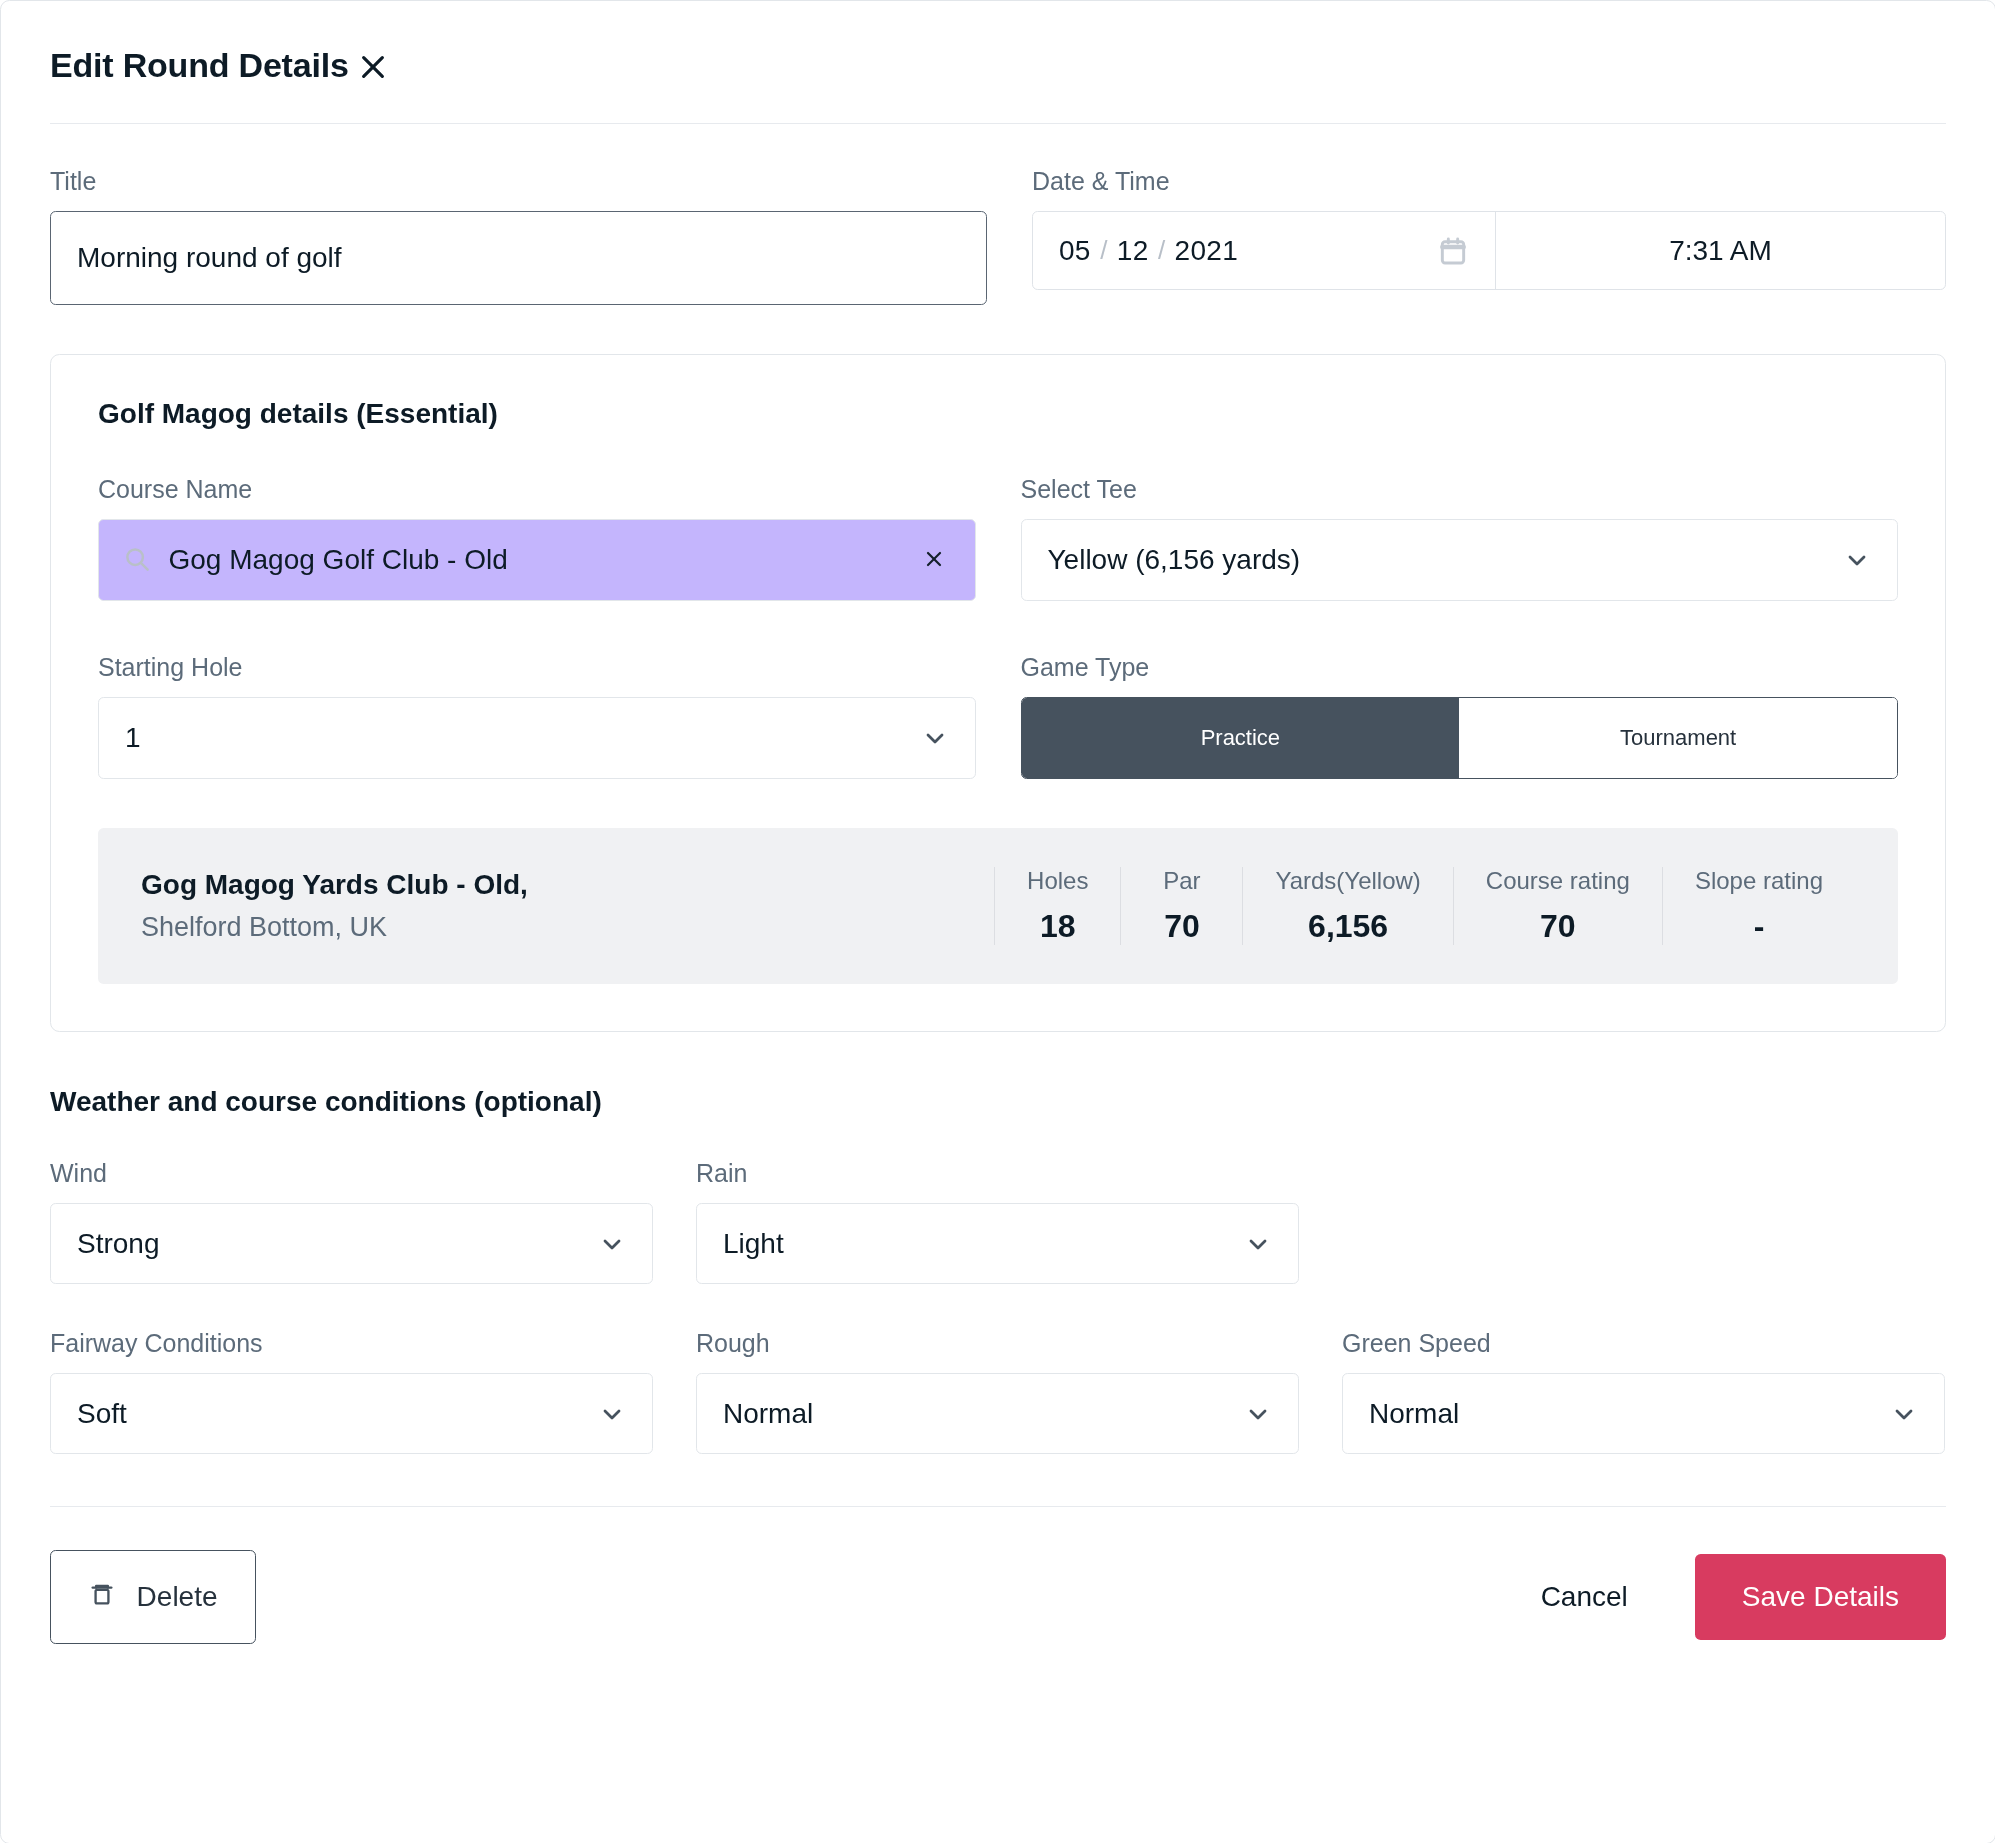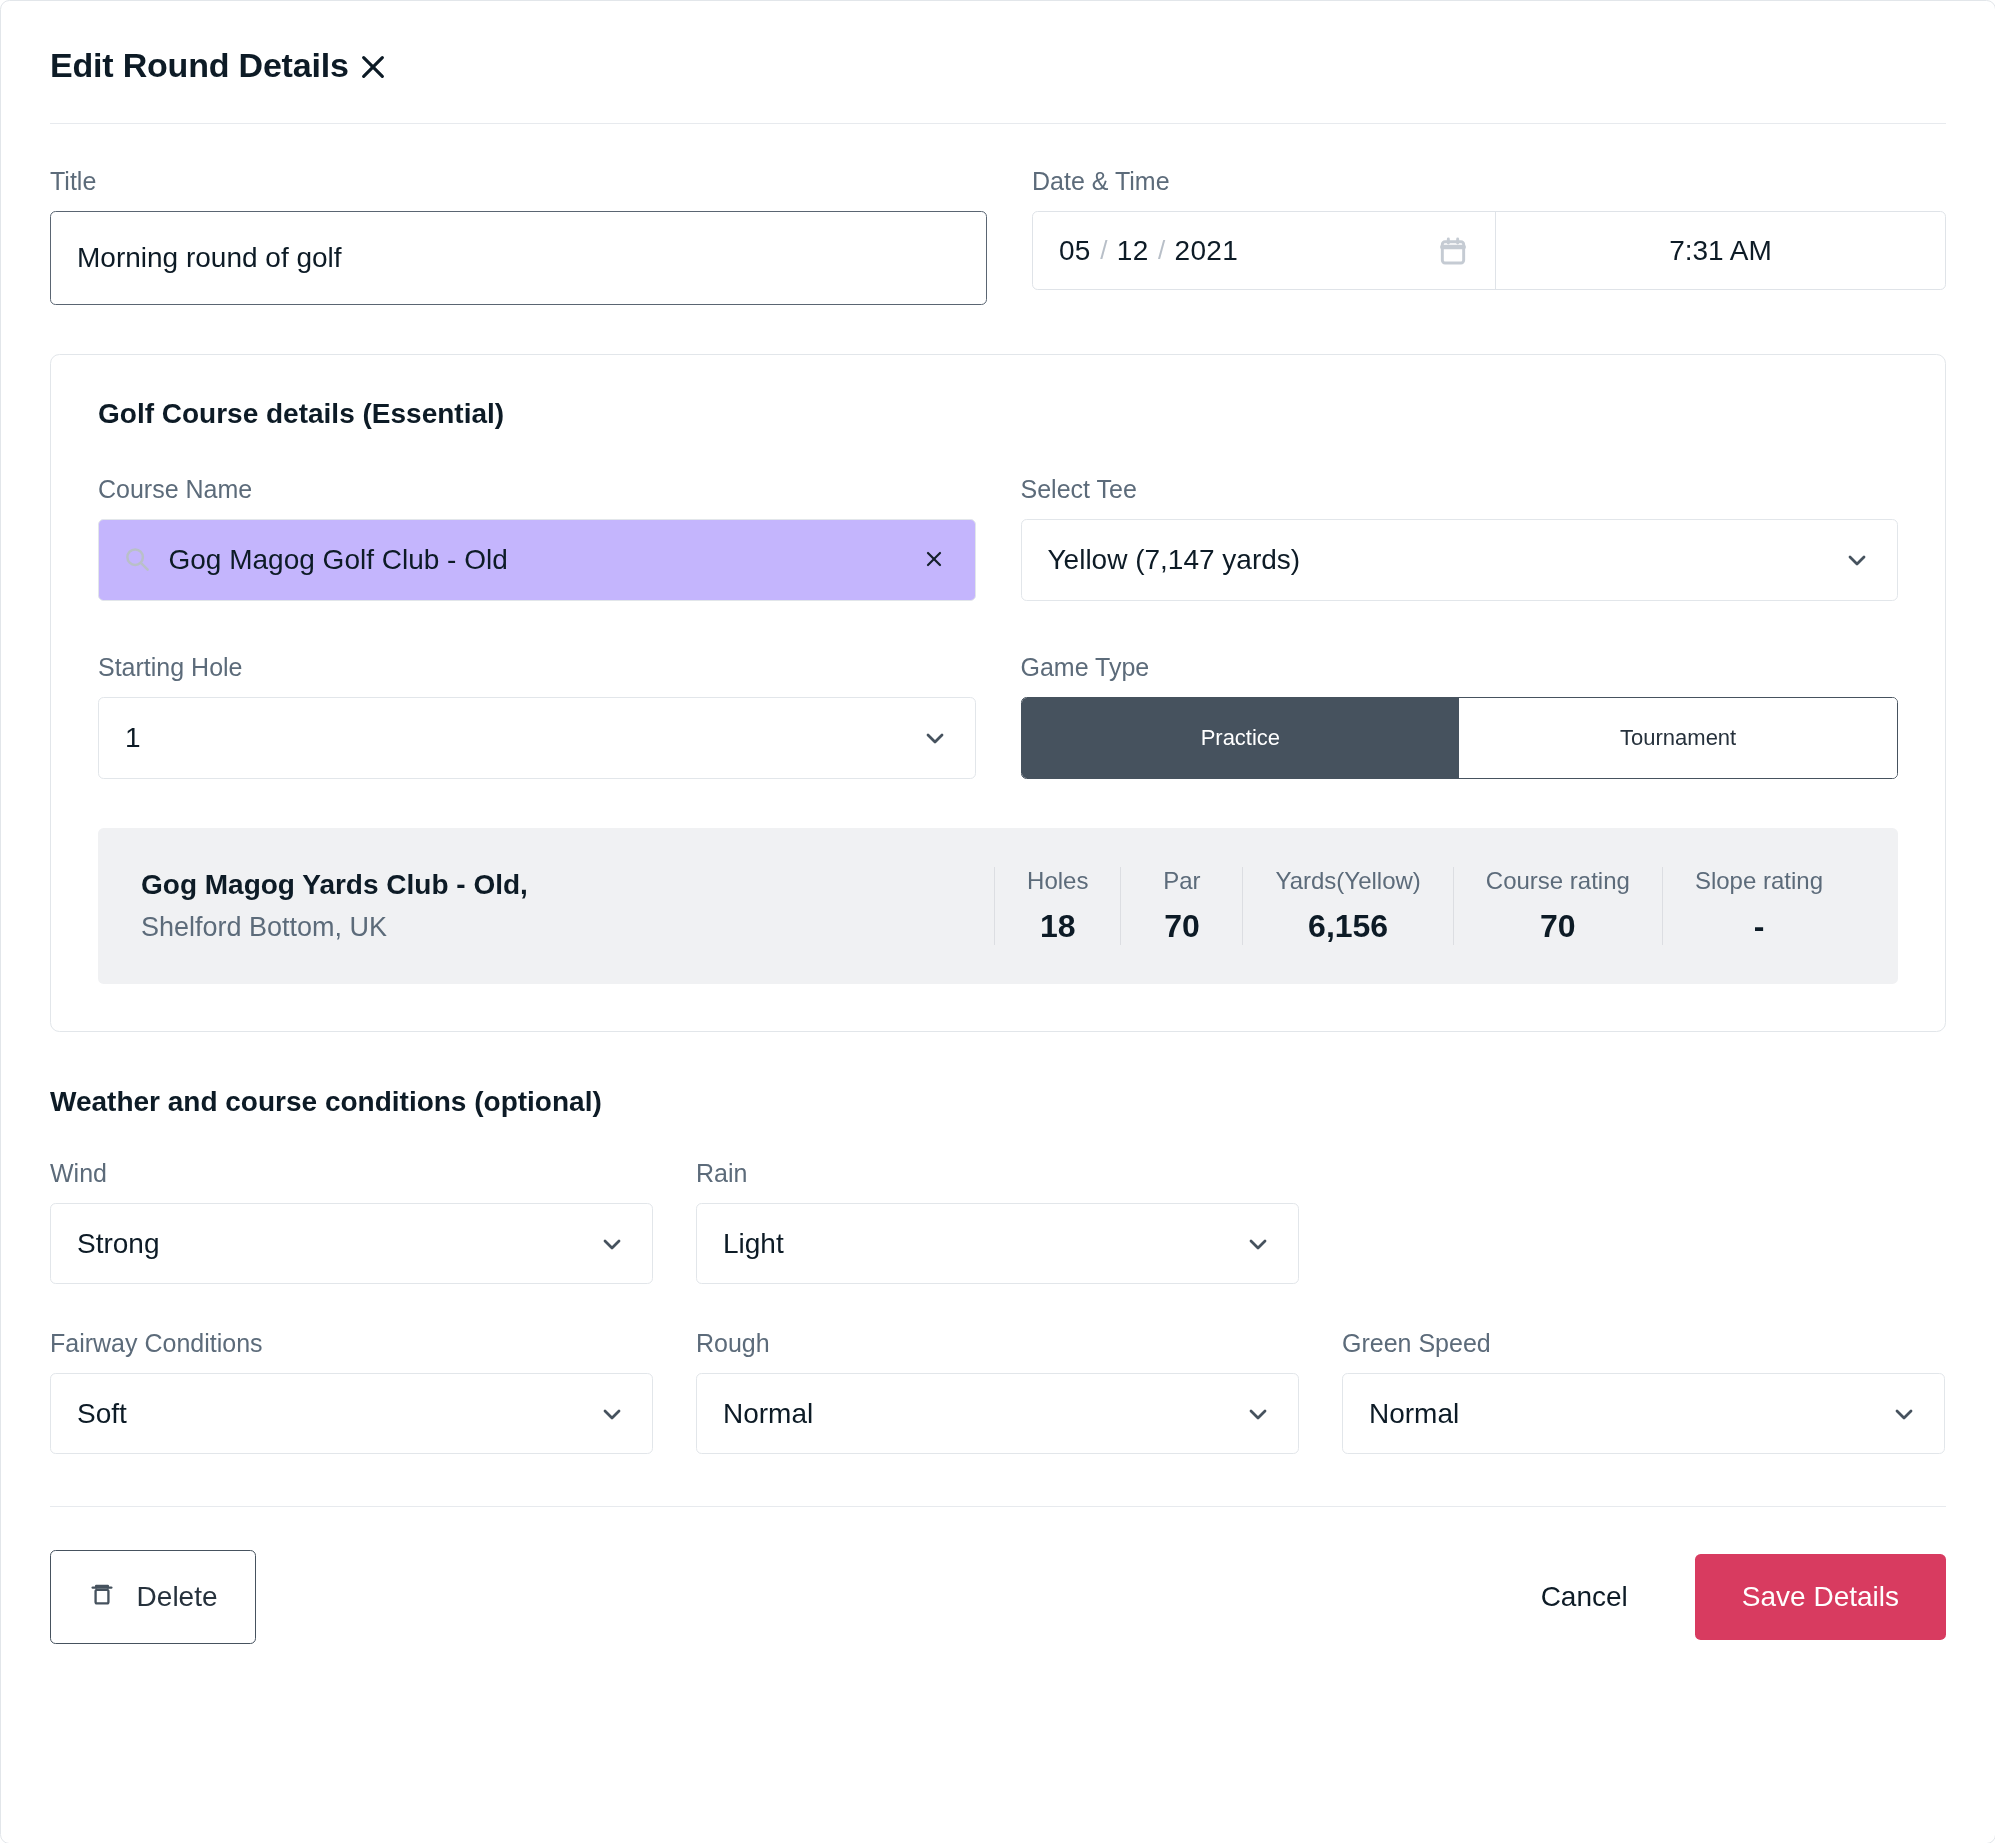--- a/index.html
+++ b/index.html
@@ -370,21 +370,21 @@
             </svg>
           </span>
         </div>
         <div class="time-part">7:31 AM</div>
       </div>
     </div>
 
   </div>
 
   <div class="course-card">
-    <div class="card-heading">Golf Course details (Essential)</div>
+    <div class="card-heading">Golf Magog details (Essential)</div>
 
     <div class="card-grid">
       <div class="card-col">
         <label class="field-label">Course Name</label>
         <div class="search-input-wrap">
           <span>
             <svg width="30" height="30" viewBox="0 0 24 24" fill="none" stroke="#b9c0c8" stroke-width="2" stroke-linecap="round">
               <circle cx="10.5" cy="10.5" r="6.2"></circle>
               <line x1="15.3" y1="15.3" x2="20.5" y2="20.5"></line>
             </svg>
@@ -397,21 +397,21 @@
                 <line x1="18" y1="6" x2="6" y2="18"></line>
               </svg>
             </span>
           </button>
         </div>
       </div>
 
       <div class="card-col">
         <label class="field-label">Select Tee</label>
         <div class="select-box">
-          <span class="sel-val">Yellow (7,147 yards)</span>
+          <span class="sel-val">Yellow (6,156 yards)</span>
           <span class="chev">
             <svg width="28" height="28" viewBox="0 0 24 24" fill="none" stroke="#46525e" stroke-width="2.4" stroke-linecap="round" stroke-linejoin="round">
               <polyline points="6 9.5 12 15.5 18 9.5"></polyline>
             </svg>
           </span>
         </div>
       </div>
     </div>
 
     <div class="card-grid row-2">

